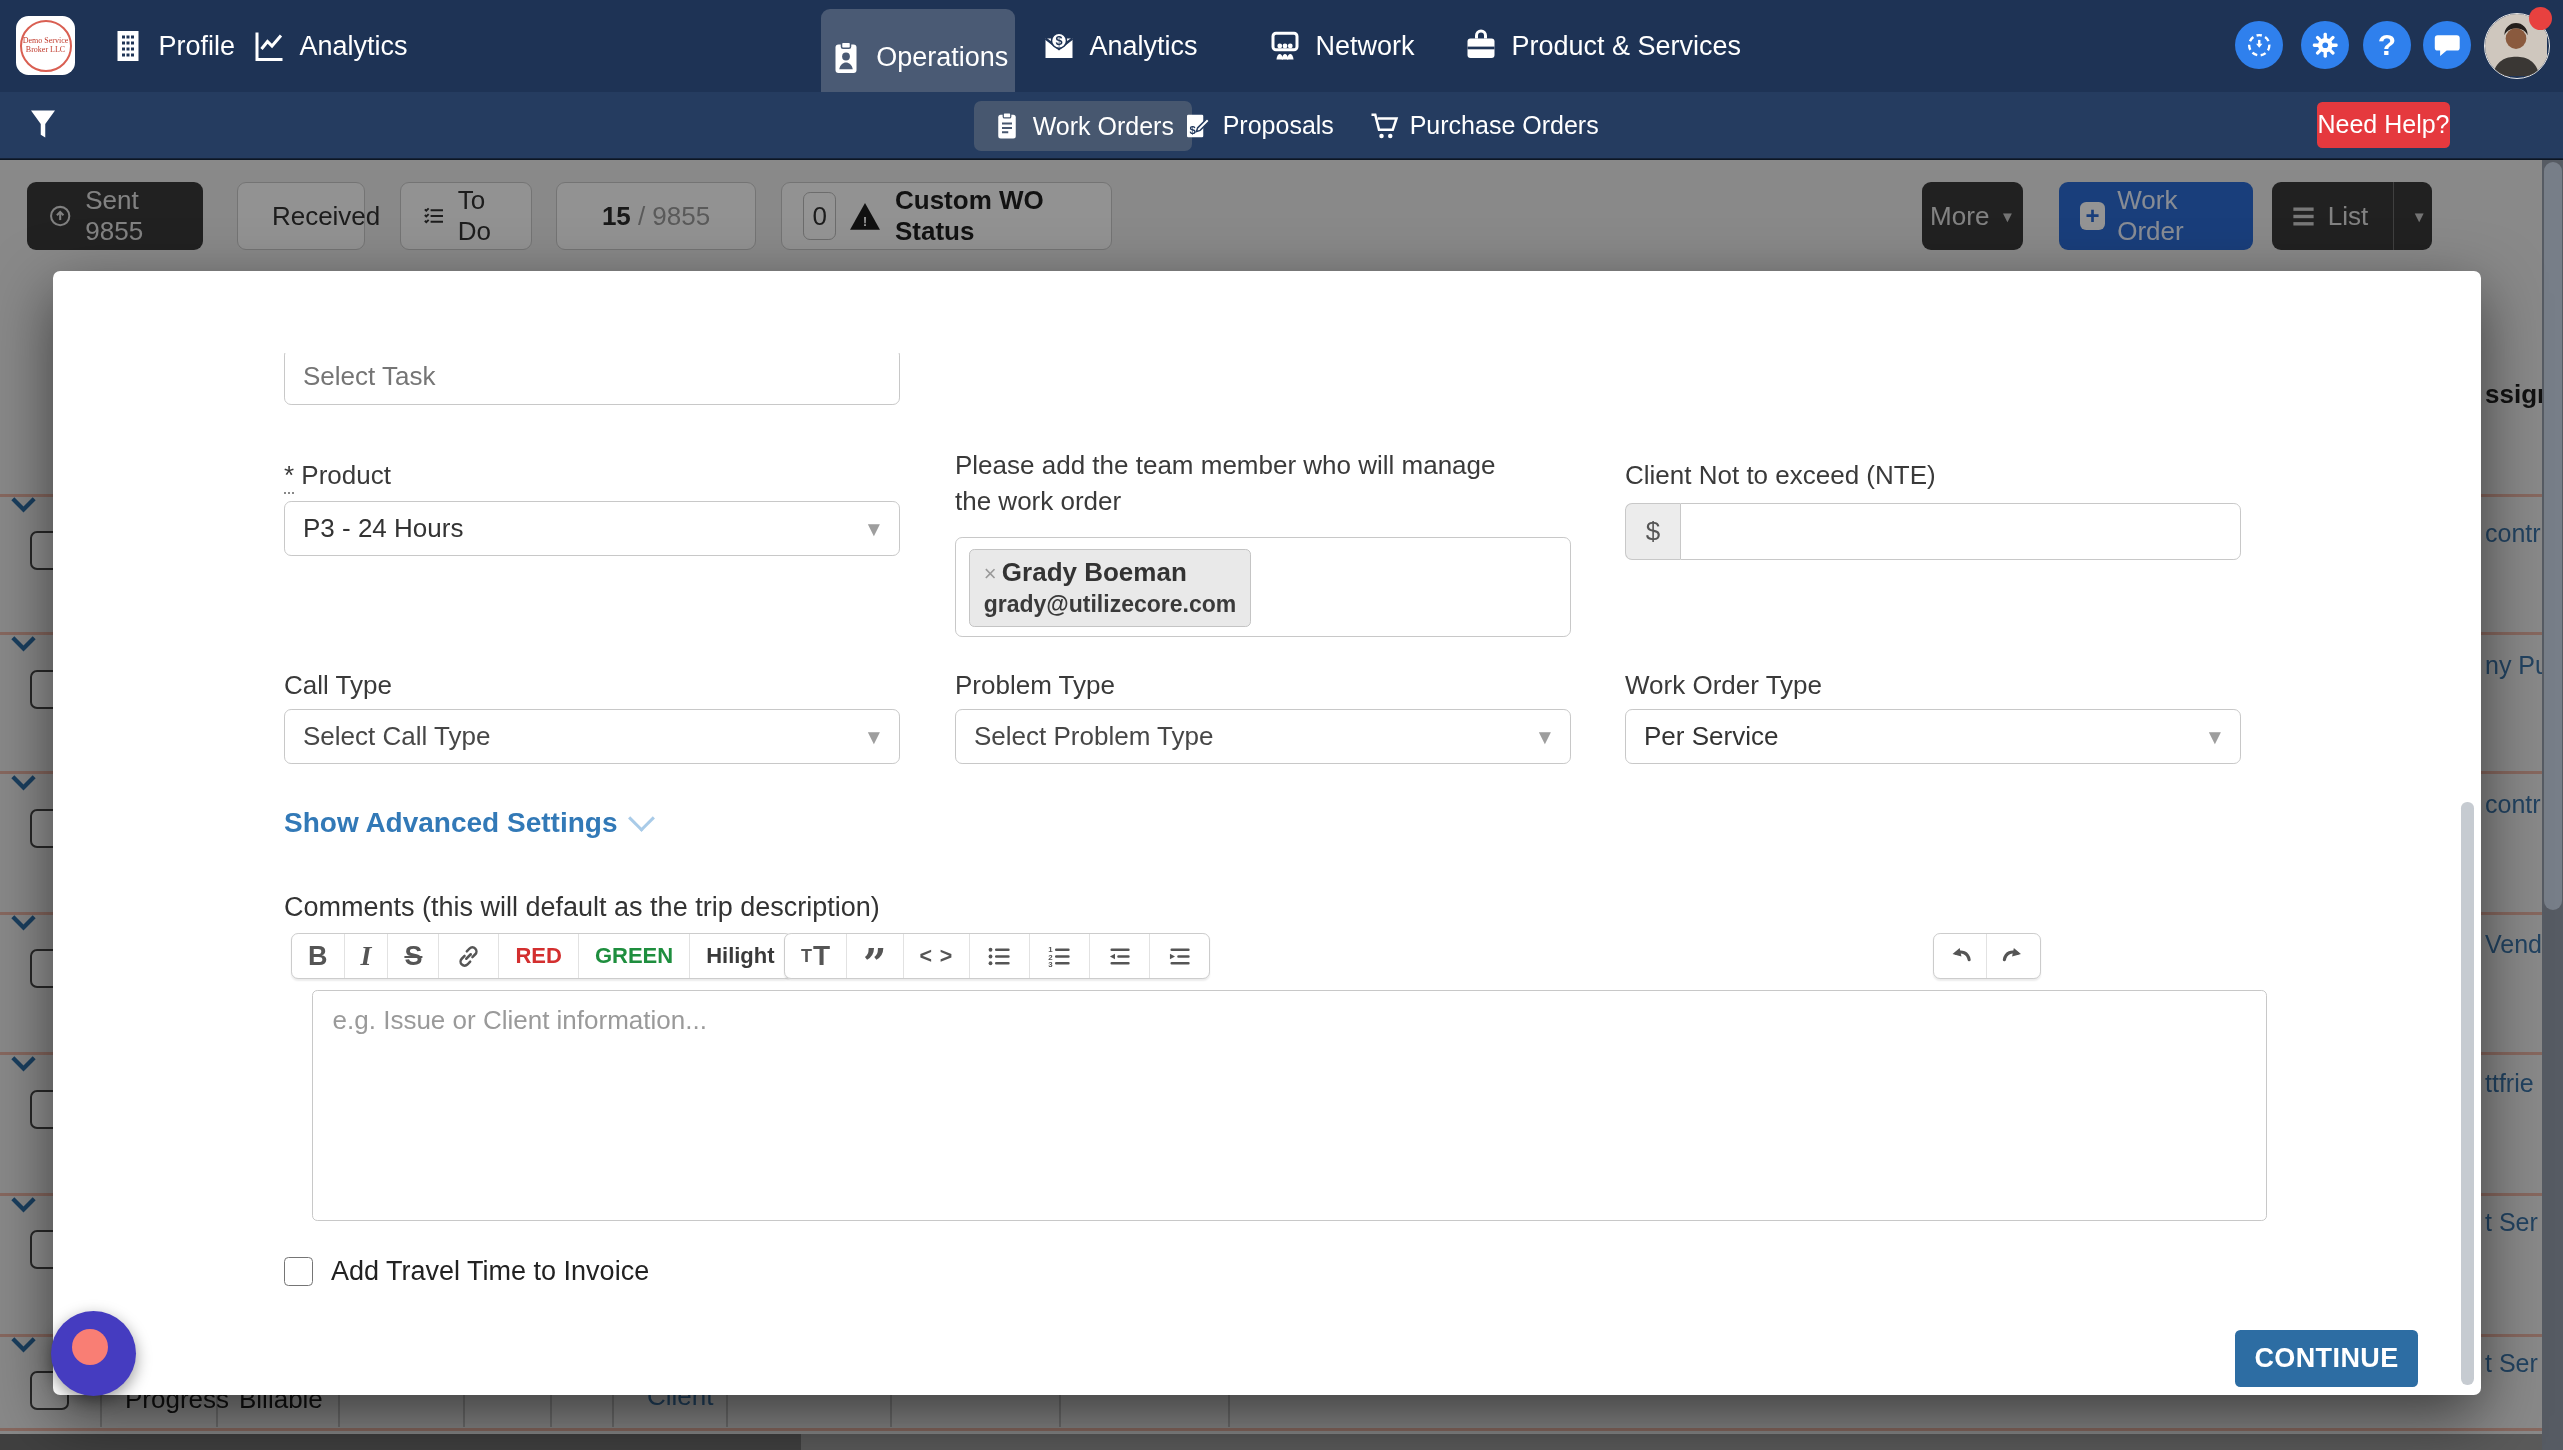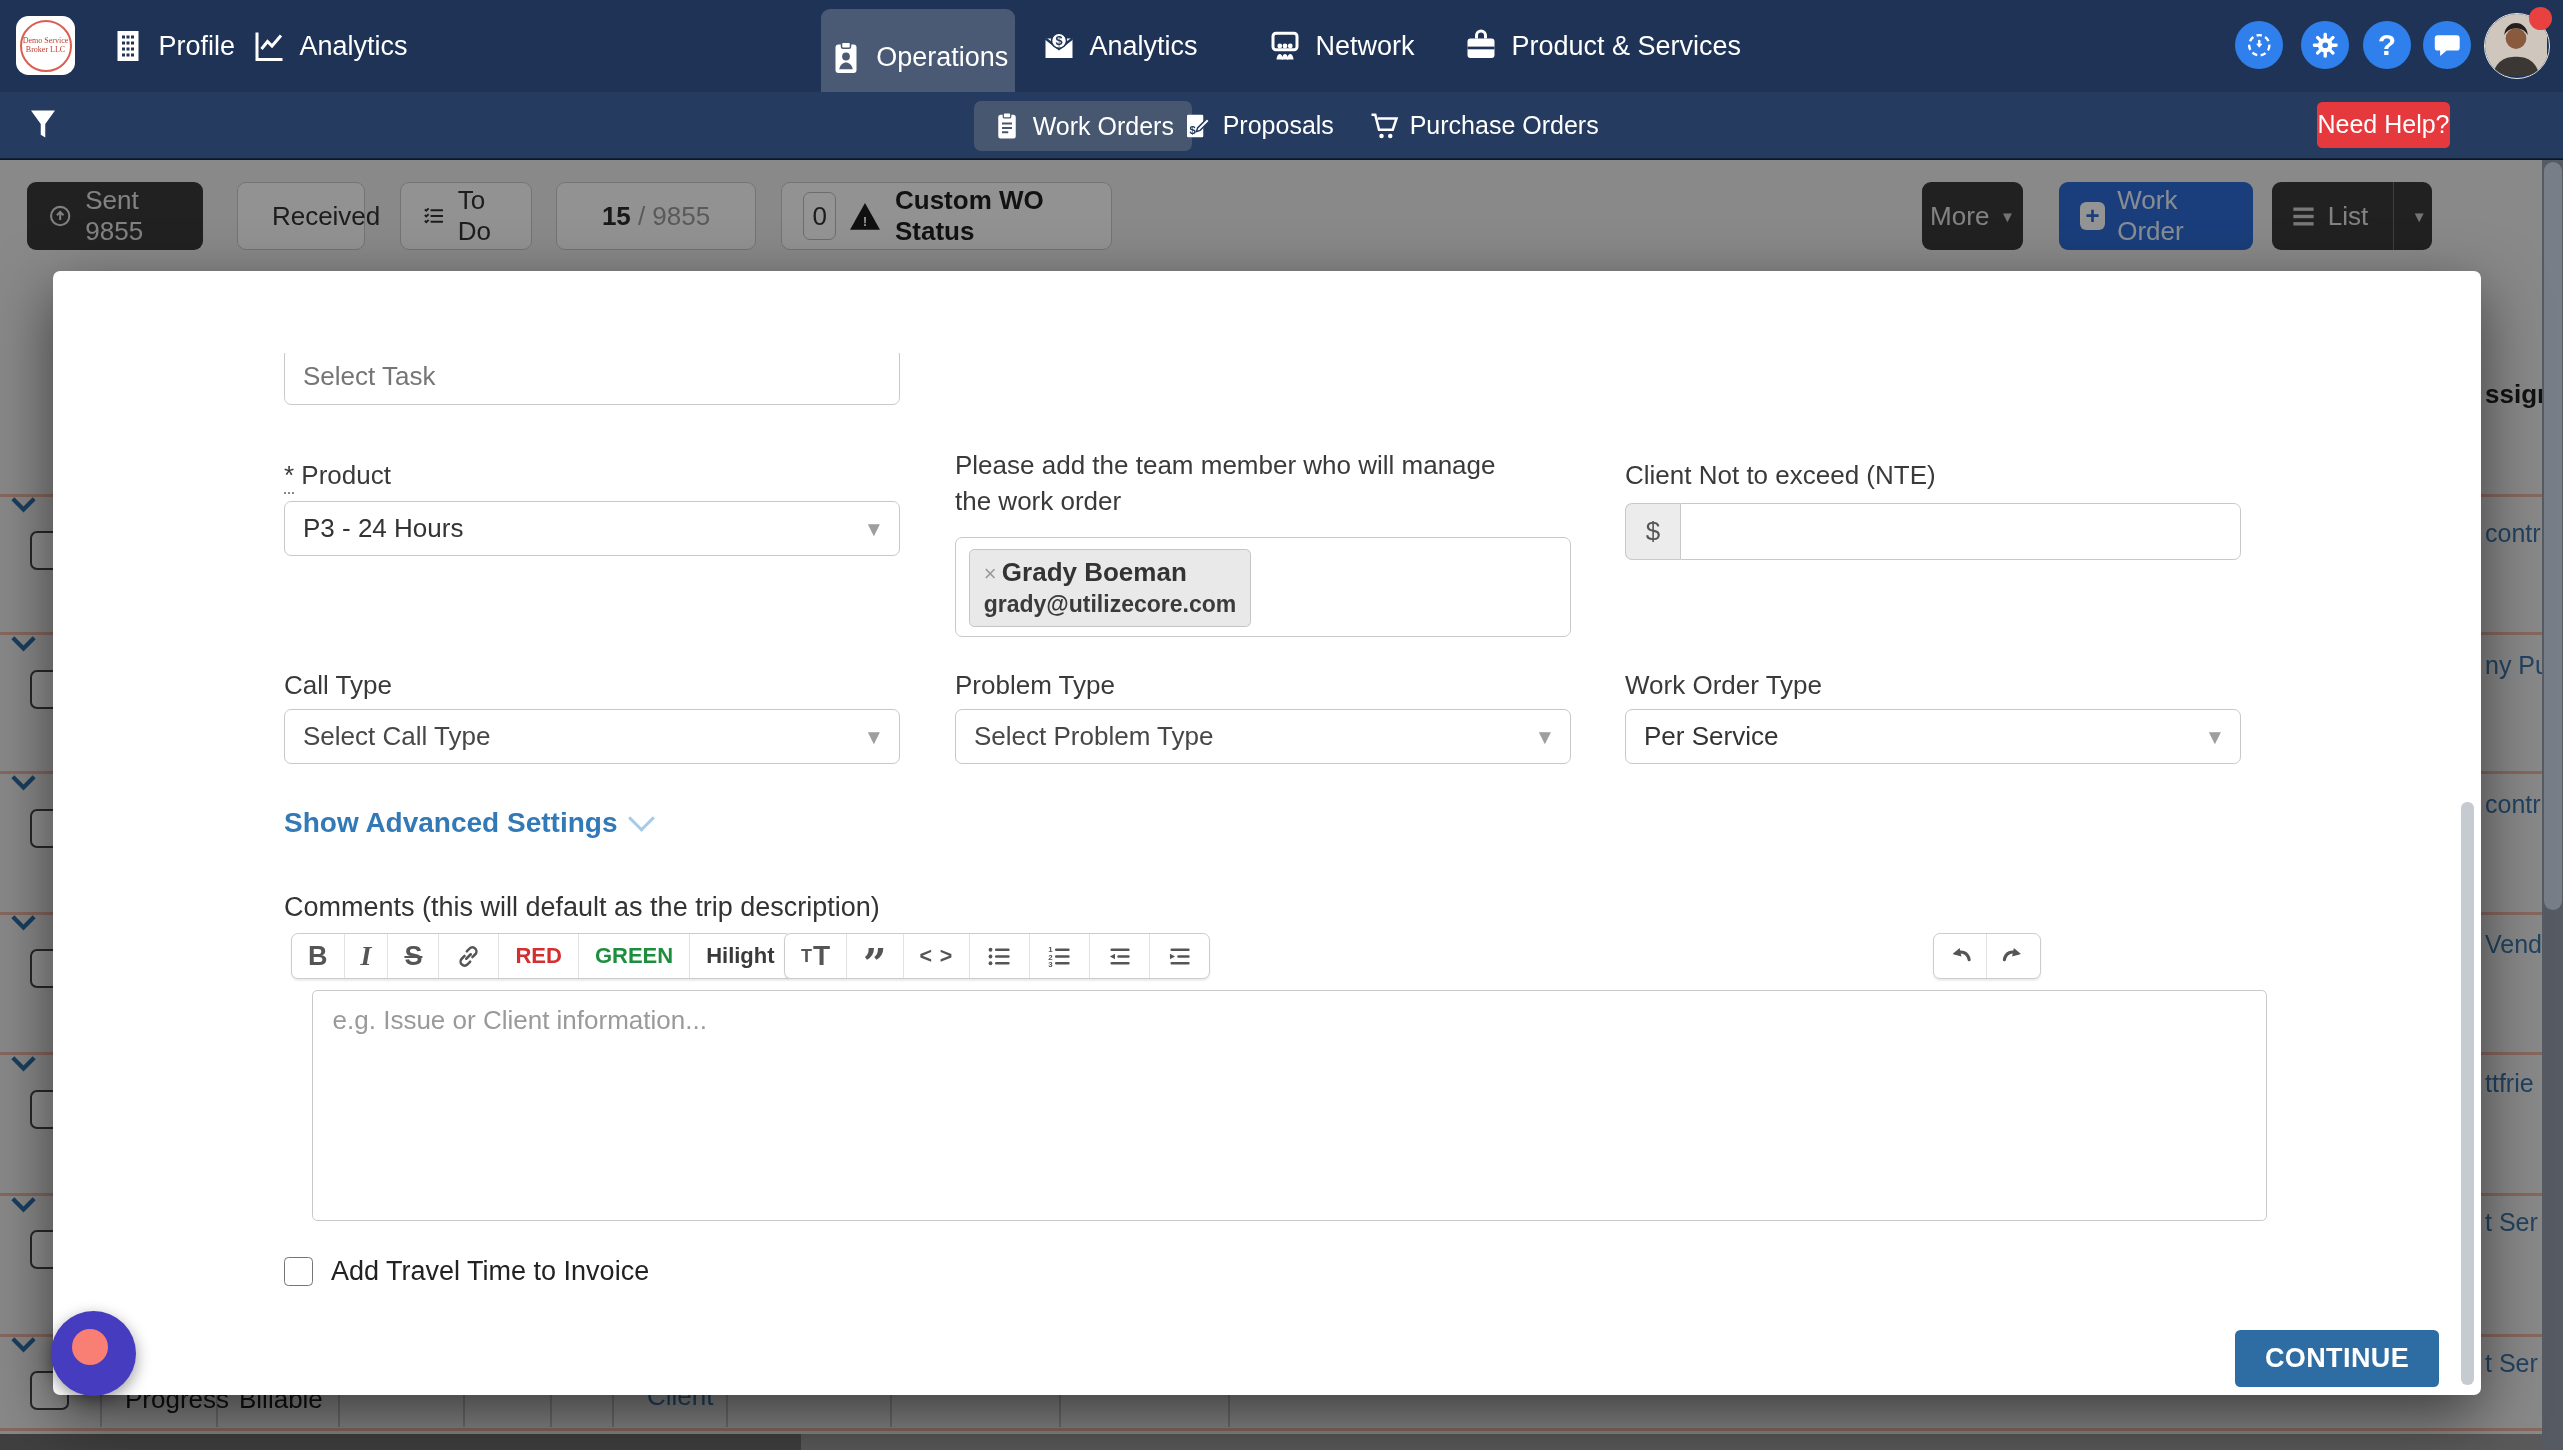--- a/index.html
+++ b/index.html
@@ -473,21 +473,21 @@
       </span>
     </div>
 
     <div class="a" style="left:231px;top:637px;width:1955px;height:231px;border:0.9px solid #c8c8c8;border-radius:5.3px;background:#fff;box-sizing:border-box;margin-left:28px;">
       <div style="position:absolute;left:19.6px;top:14.2px;font-size:26px;color:#9a9a9a;">e.g. Issue or Client information...</div>
     </div>
 
     <div class="a" style="left:231px;top:904px;width:28.5px;height:28.5px;border:1.8px solid #757575;border-radius:4.4px;background:#fff;box-sizing:border-box;"></div>
     <div class="a" style="left:278px;top:904px;font-size:27px;color:#222;line-height:28.5px;">Add Travel Time to Invoice</div>
 
-    <div class="a continue" style="left:2182px;top:977px;width:204px;height:57px;">
+    <div class="a continue" style="left:2182px;top:977px;width:183px;height:57px;">
       <span>CONTINUE</span>
     </div>
 
     <div class="a" style="right:7.1px;top:449px;width:12.5px;height:583px;background:#c6cbd1;border-radius:6.2px;"></div>
   </div>
 </div>
 
 <div class="a chip" style="left:51px;top:1311px;">
   <div style="position:absolute;left:21.4px;top:18px;width:36px;height:36px;border-radius:50%;background:#f97e74;"></div>
 </div>

